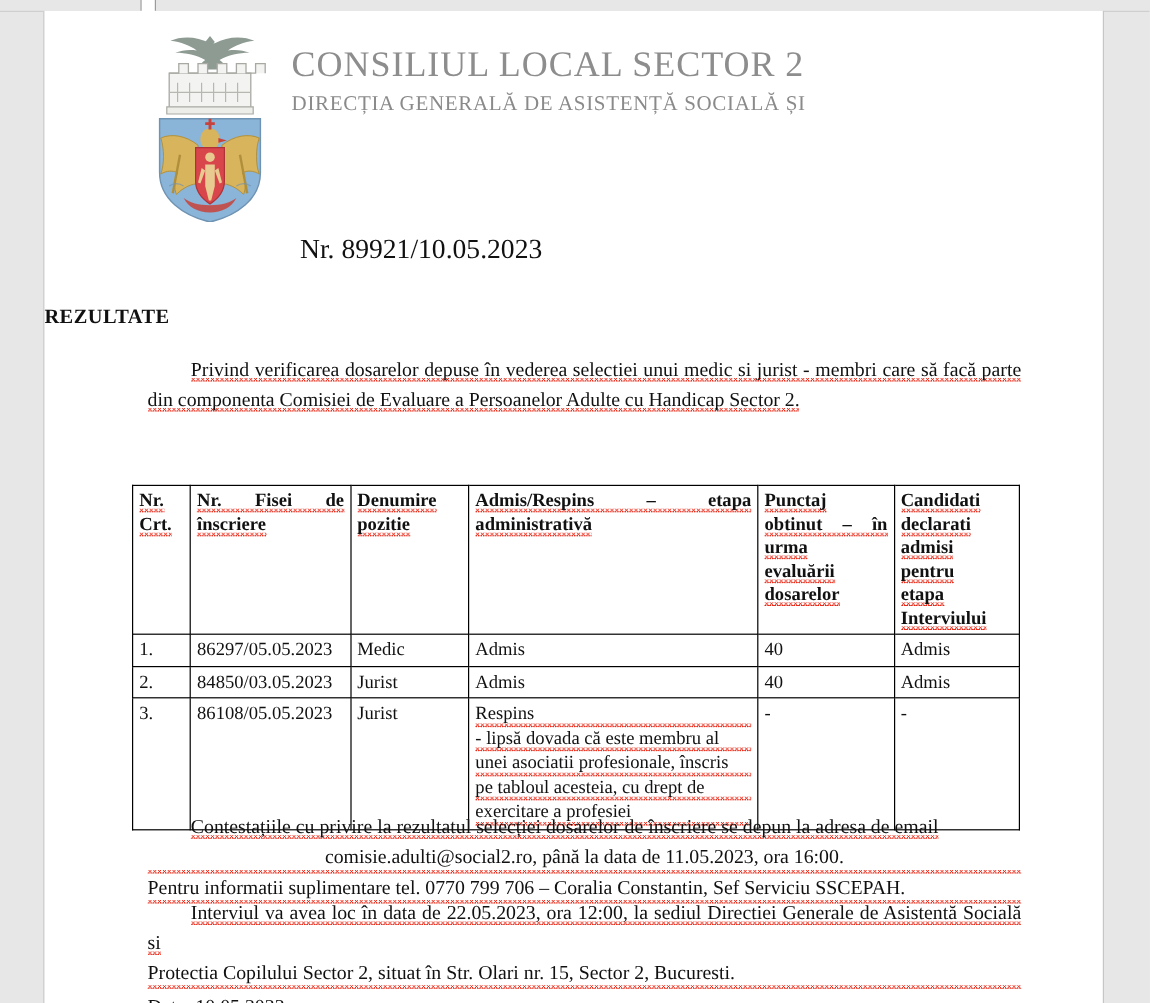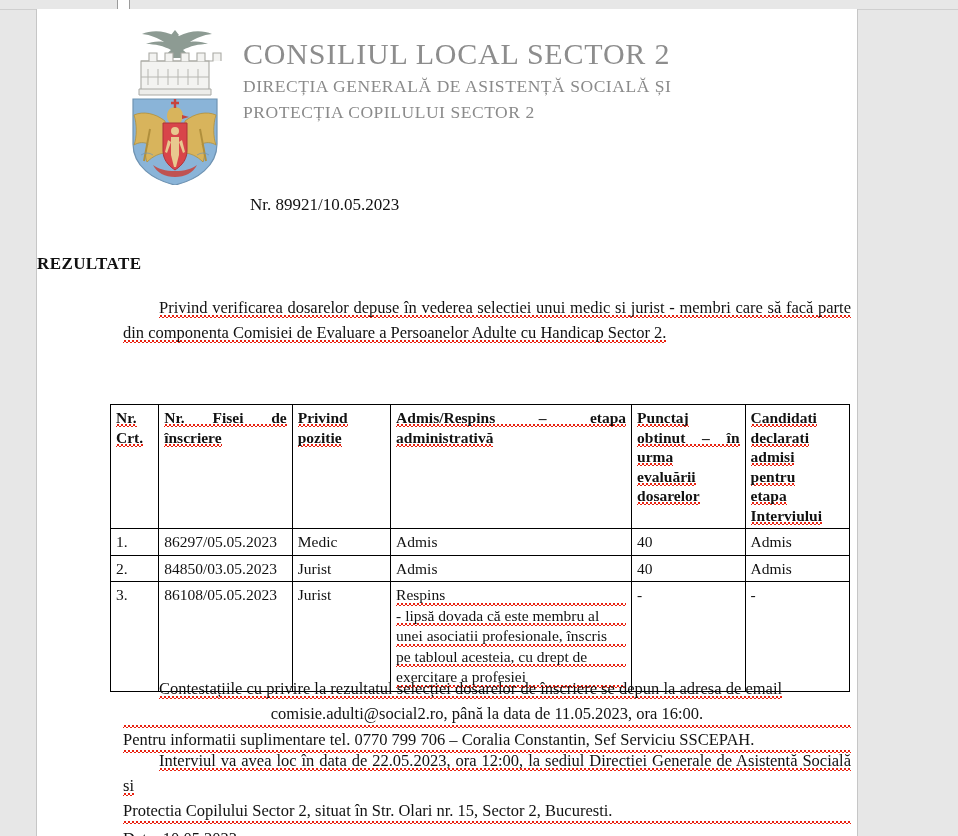--- a/index.html
+++ b/index.html
@@ -35,21 +35,21 @@
     border: 1px solid #9b9b9b;
     border-top: none;
     box-sizing: border-box;
   }
 
   
   #page {
     position: absolute;
     left: 36px;
     top: 9px;
-    width: 822px;
+    width: 884px;
     height: 827px;
     background: #ffffff;
     border: 1px solid #c6c6c6;
     border-top: none;
     border-bottom: none;
     box-sizing: border-box;
     overflow: hidden;
   }
   #page-inner {
     position: relative;
@@ -94,21 +94,21 @@
     color: #8a8a8a;
     font-weight: 400;
     line-height: 1.52;
   }
 
   
   .doc-number {
     position: absolute;
     left: 213px;
     top: 186px;
-    font-size: 17px;
+    font-size: 23px;
     color: #111;
   }
   .doc-heading {
     position: absolute;
     left: 0; top: 245px;
     width: 884px;
     text-align: left;
     font-size: 17px;
     font-weight: bold;
     letter-spacing: 0.4px;
@@ -271,21 +271,20 @@
             <g stroke="#6f93b2" stroke-width="1" fill="none" opacity="0.7">
               <path d="M22 130 q6 -4 12 0 M78 130 q6 -4 12 0"></path>
             </g>
           </svg>
         </div>
 
         <div class="letterhead-text">
           <div class="org-title">CONSILIUL LOCAL SECTOR 2</div>
           <div class="org-sub">
             <div>DIRECȚIA GENERALĂ DE ASISTENȚĂ SOCIALĂ ȘI</div>
-            <div>PROTECȚIA COPILULUI SECTOR 2</div>
           </div>
         </div>
       </div>
 
       <div class="doc-number">Nr. 89921/10.05.2023</div>
 
       <div class="doc-heading">REZULTATE</div>
 
       <div class="intro-para"><span class="sp">Privind verificarea dosarelor depuse în vederea selectiei unui medic si jurist - membri care să facă parte din componenta Comisiei de Evaluare a Persoanelor Adulte cu Handicap Sector 2.</span></div>
 
@@ -302,21 +301,21 @@
           <tr>
             <th class="nojust">
               <span class="hdr"><span class="sp">Nr.</span></span>
               <span class="hdr"><span class="sp">Crt.</span></span>
             </th>
             <th>
               <span class="hdr"><span class="sp">Nr. Fisei de</span></span>
               <span class="hdr nojust"><span class="sp">înscriere</span></span>
             </th>
             <th class="nojust">
-              <span class="hdr"><span class="sp">Privind</span></span>
+              <span class="hdr"><span class="sp">Denumire</span></span>
               <span class="hdr"><span class="sp">pozitie</span></span>
             </th>
             <th>
               <span class="hdr"><span class="sp">Admis/Respins – etapa</span></span>
               <span class="hdr nojust"><span class="sp">administrativă</span></span>
             </th>
             <th>
               <span class="hdr nojust"><span class="sp">Punctaj</span></span>
               <span class="hdr"><span class="sp">obtinut – în</span></span>
               <span class="hdr nojust"><span class="sp">urma</span></span>

